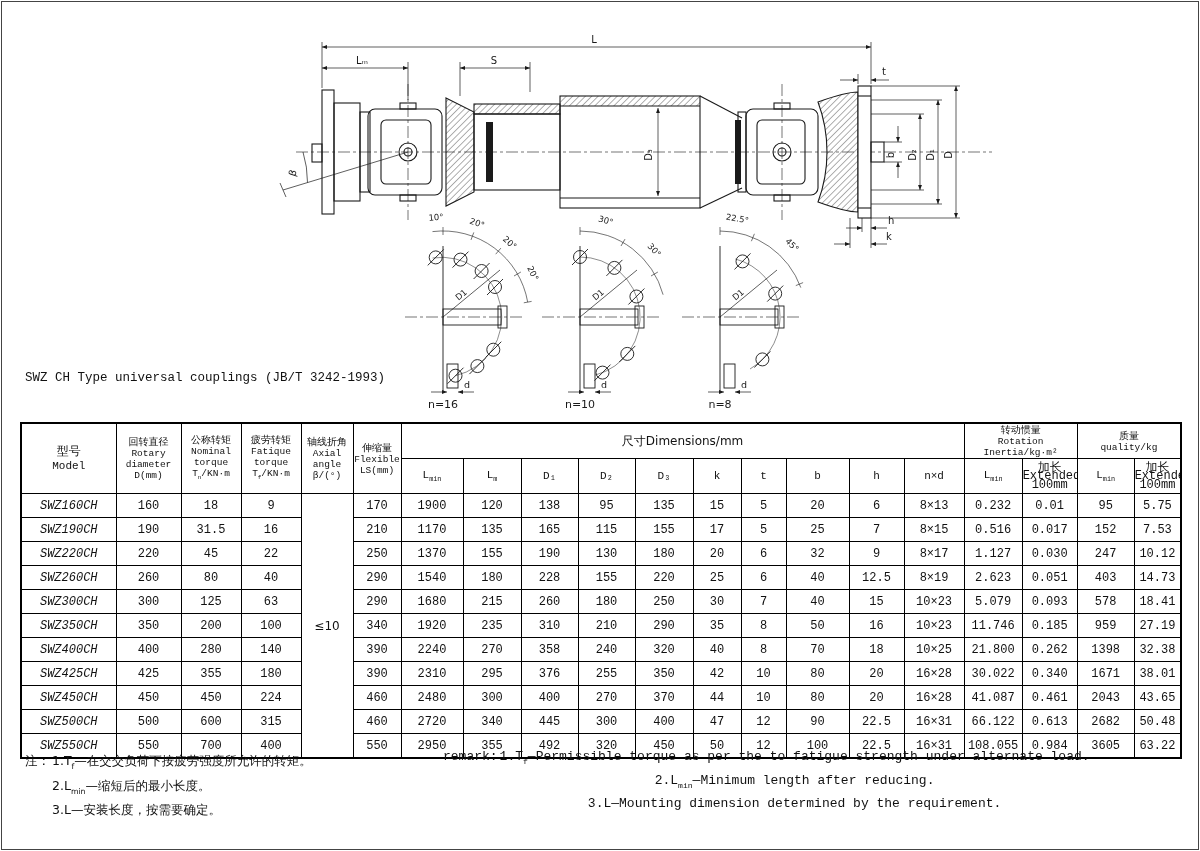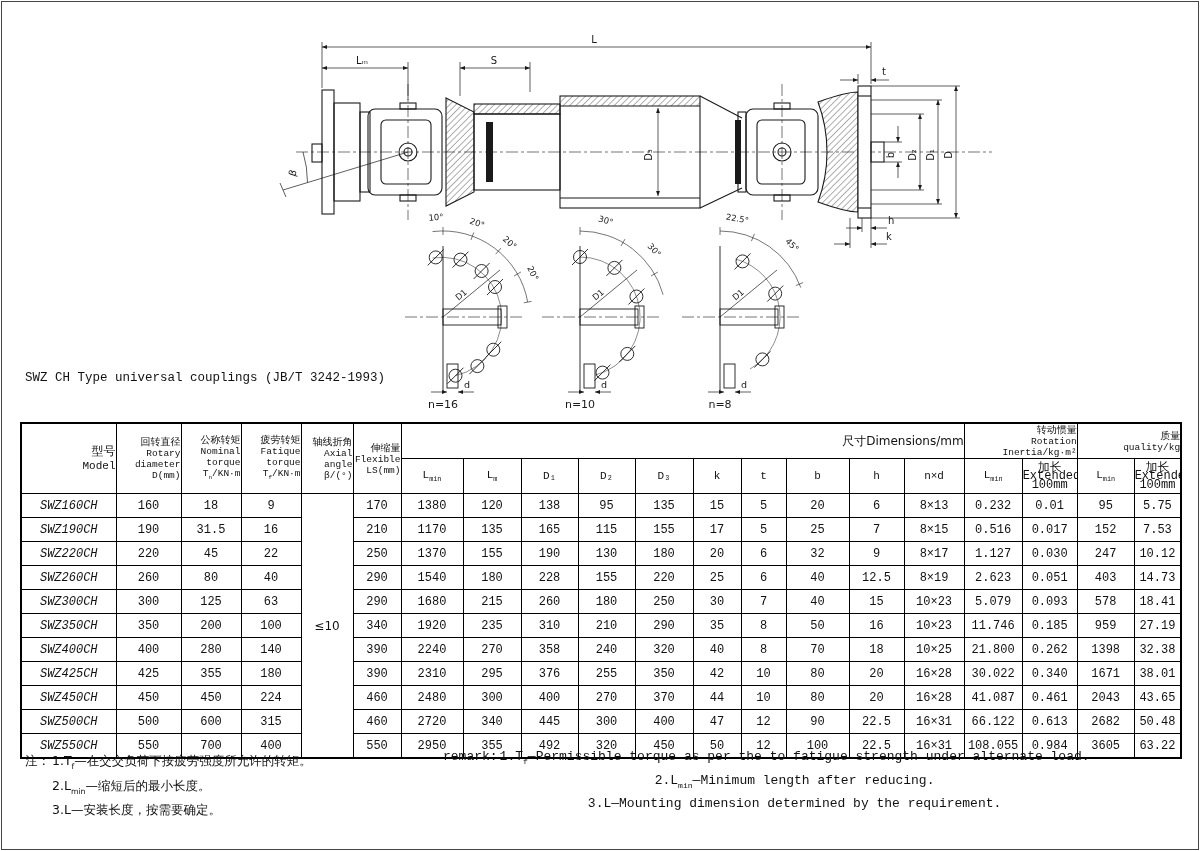--- a/index.html
+++ b/index.html
@@ -14,21 +14,21 @@
              table-layout:fixed;border:2px solid #000;}
   table.spec th,table.spec td{border:1px solid #000;text-align:center;vertical-align:middle;
              padding:0;overflow:hidden;}
   table.spec thead th{font-weight:normal;}
   .hz{font-size:10px;line-height:12px;font-family:"DejaVu Sans",sans-serif;}
   .he{font-size:9.5px;line-height:11px;}
   .hz-big{font-size:12px;line-height:15px;font-family:"DejaVu Sans",sans-serif;}
   .he-big{font-size:11px;line-height:14px;}
   .sub-h{font-size:11px;}
   .tiny{font-size:12px;line-height:9px;}
-  tr.grp th{height:32px;text-align:right;}
+  tr.grp th{height:32px;}
   tr.subhdr th{height:34px;}
   table.spec tbody td{height:23px;font-size:12px;}
   td.model{font-size:12px;font-style:italic;}
   td.axial-merged{font-size:13px;font-family:"DejaVu Sans",sans-serif;}
   sub{font-size:0.62em;}
   
   .notes{position:absolute;display:flex;font-size:13px;line-height:19px;white-space:nowrap;}
   .notes-zh{left:25px;top:751px;font-family:"DejaVu Sans",sans-serif;font-size:12.5px;}
   .notes-en{left:443px;top:747px;text-align:center;}
   .notes-label{margin-right:2px;}
@@ -380,21 +380,21 @@
       </tr>
     </thead>
     <tbody>
         <tr>
       <td class="model">SWZ160CH</td>
       <td>160</td>
       <td>18</td>
       <td>9</td>
       <td rowspan="11" class="axial-merged">≤10</td>
           <td>170</td>
-      <td>1380</td>
+      <td>1900</td>
       <td>120</td>
       <td>138</td>
       <td>95</td>
       <td>135</td>
       <td>15</td>
       <td>5</td>
       <td>20</td>
       <td>6</td>
       <td>8×13</td>
       <td>0.232</td>

